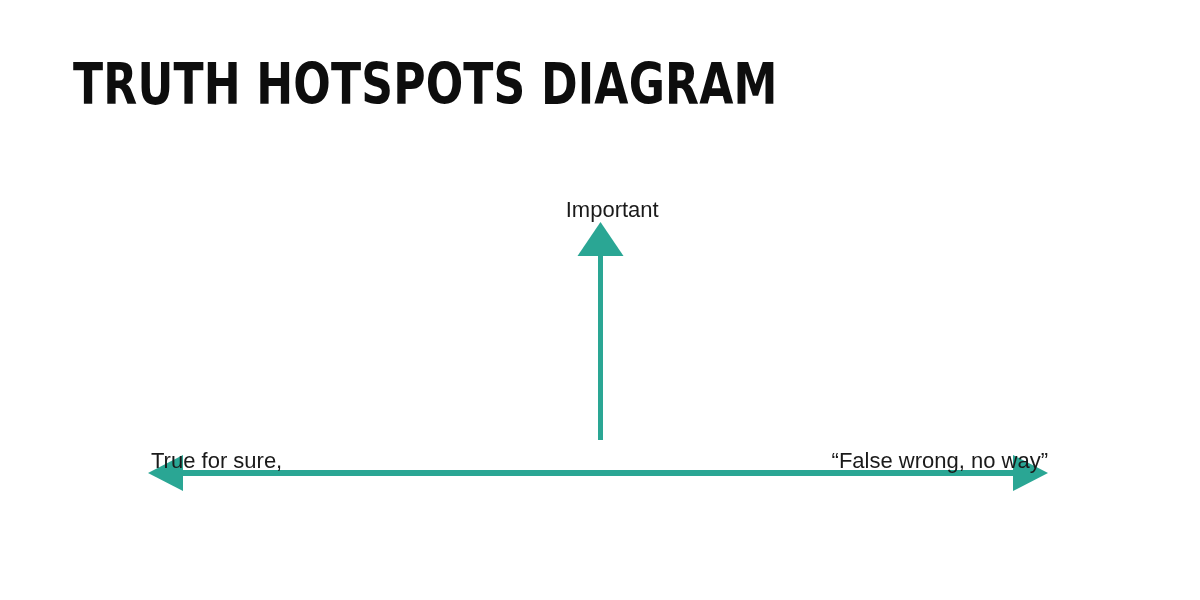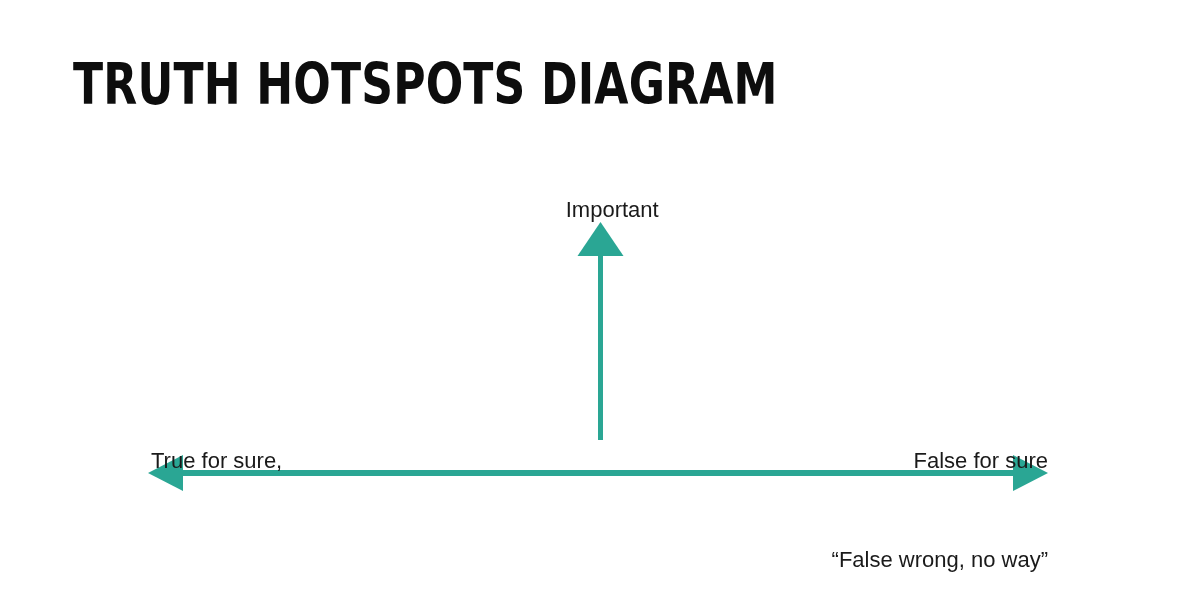--- a/index.html
+++ b/index.html
@@ -119,17 +119,16 @@
 
   <div id="label-important" class="axis-label" style="color: rgb(26, 26, 26);">
     <span class="axis-label-text">Important</span>
   </div>
 
   <div id="label-left" class="axis-label" style="color: rgb(26, 26, 26);">
     <span class="label-line">True for sure,</span>
   </div>
 
   <div id="label-right" class="axis-label" style="color: rgb(26, 26, 26);">
-    <span class="label-line">False for sure</span>
     <span class="label-line">“False wrong, no way”</span>
   </div>
 
 </div>
 
 </body></html>

